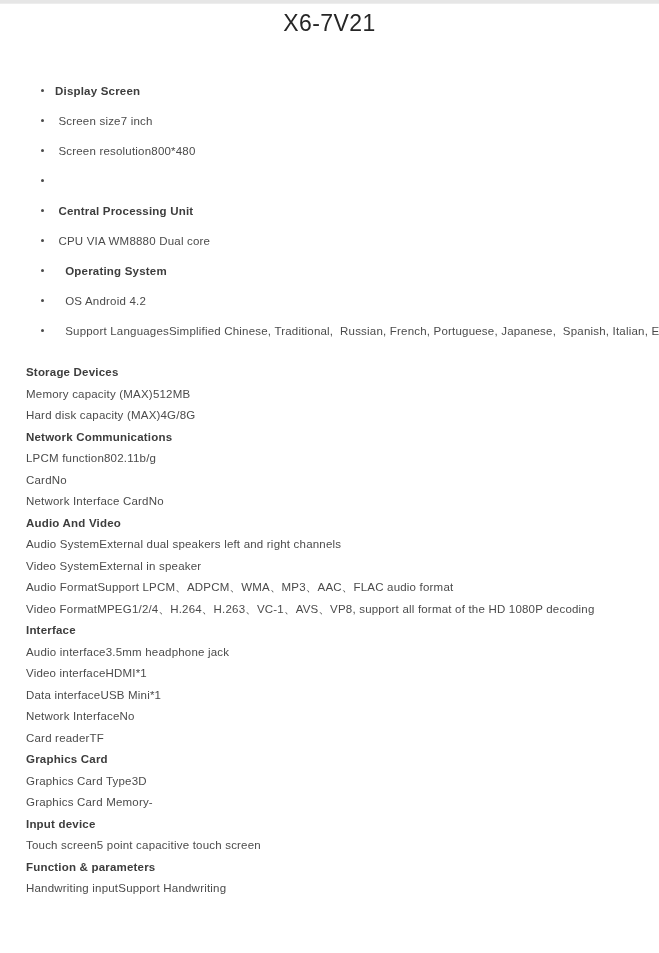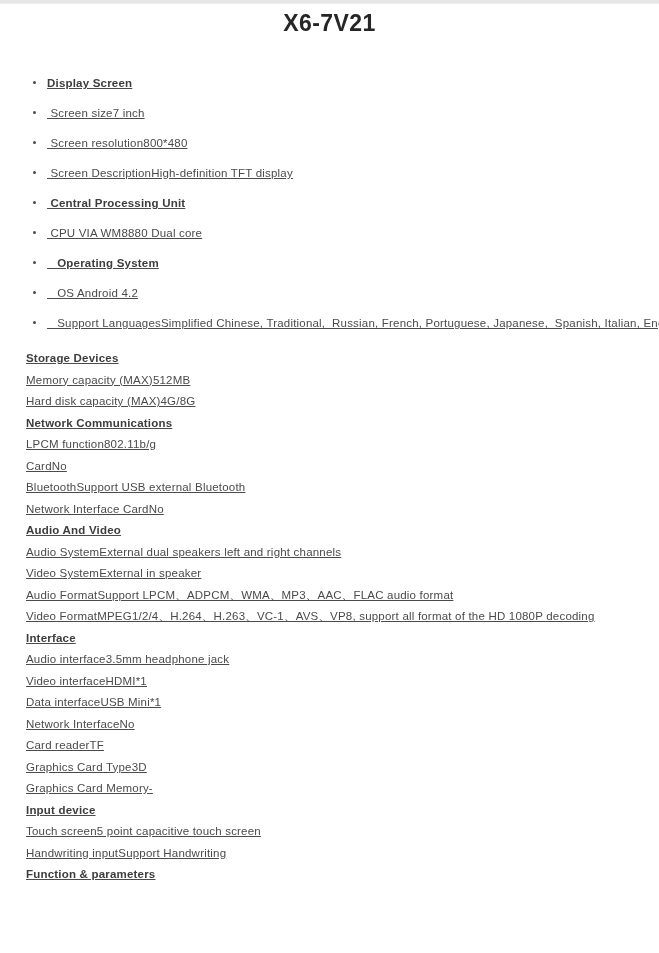--- a/index.html
+++ b/index.html
@@ -22,29 +22,28 @@
     background: #e6e6e6;
     border-bottom: 1px solid #ededed;
   }
   h1.page-title {
     margin: 0;
     padding-top: 5px;
     height: 28px;
     line-height: 28px;
     text-align: center;
     font-size: 23px;
-    font-weight: bold;
+    font-weight: normal;
     color: #262626;
     letter-spacing: 0.4px;
   }
   ul.bullet-list {
     list-style: none;
-    margin: 8px;
+    margin: 16px;
     padding: 23px 0 0 0;
-    text-decoration: underline;
   }
   ul.bullet-list li {
     height: 30px;
     display: flex;
     align-items: center;
   }
   .bullet-dot {
     display: inline-block;
     width: 3px;
     height: 3px;
@@ -58,21 +57,20 @@
   .bullet-label {
     margin-left: 11px;
     white-space: pre;
   }
   .bullet-label.bold {
     font-weight: bold;
     color: #3d3d3d;
   }
   .spec-list {
     margin-top: 10px;
-    text-decoration: underline;
   }
   .spec-line {
     height: 21.5px;
     line-height: 21.5px;
     padding-left: 26px;
     white-space: pre;
   }
   .spec-line.bold {
     font-weight: bold;
     color: #3d3d3d;
@@ -93,21 +91,20 @@
     <li>
       <span class="bullet-dot"></span>
       <span class="bullet-label"> Screen size7 inch</span>
     </li>
     <li>
       <span class="bullet-dot"></span>
       <span class="bullet-label"> Screen resolution800*480</span>
     </li>
     <li>
       <span class="bullet-dot"></span>
-      <span class="bullet-label"> Screen DescriptionHigh-definition TFT display</span>
     </li>
     <li>
       <span class="bullet-dot"></span>
       <span class="bullet-label bold"> Central Processing Unit</span>
     </li>
     <li>
       <span class="bullet-dot"></span>
       <span class="bullet-label"> CPU VIA WM8880 Dual core</span>
     </li>
     <li>
@@ -124,32 +121,32 @@
     </li>
   </ul>
 
 <div class="spec-list">
     <div class="spec-line bold">Storage Devices</div>
     <div class="spec-line">Memory capacity (MAX)512MB</div>
     <div class="spec-line">Hard disk capacity (MAX)4G/8G</div>
     <div class="spec-line bold">Network Communications</div>
     <div class="spec-line">LPCM function802.11b/g</div>
     <div class="spec-line">CardNo</div>
-    <div class="spec-line">BluetoothSupport USB external Bluetooth</div>
     <div class="spec-line">Network Interface CardNo</div>
     <div class="spec-line bold">Audio And Video</div>
     <div class="spec-line">Audio SystemExternal dual speakers left and right channels</div>
     <div class="spec-line">Video SystemExternal in speaker</div>
     <div class="spec-line">Audio FormatSupport LPCM、ADPCM、WMA、MP3、AAC、FLAC audio format</div>
     <div class="spec-line">Video FormatMPEG1/2/4、H.264、H.263、VC-1、AVS、VP8, support all format of the HD 1080P decoding</div>
     <div class="spec-line bold">Interface</div>
     <div class="spec-line">Audio interface3.5mm headphone jack</div>
     <div class="spec-line">Video interfaceHDMI*1</div>
     <div class="spec-line">Data interfaceUSB Mini*1</div>
     <div class="spec-line">Network InterfaceNo</div>
     <div class="spec-line">Card readerTF</div>
+    <div class="spec-line bold">Graphics Card</div>
     <div class="spec-line">Graphics Card Type3D</div>
     <div class="spec-line">Graphics Card Memory-</div>
     <div class="spec-line bold">Input device</div>
     <div class="spec-line">Touch screen5 point capacitive touch screen</div>
+    <div class="spec-line bold">Function &amp; parameters</div>
     <div class="spec-line">Handwriting inputSupport Handwriting</div>
-    <div class="spec-line bold">Function &amp; parameters</div>
   </div>
 
 </body></html>

